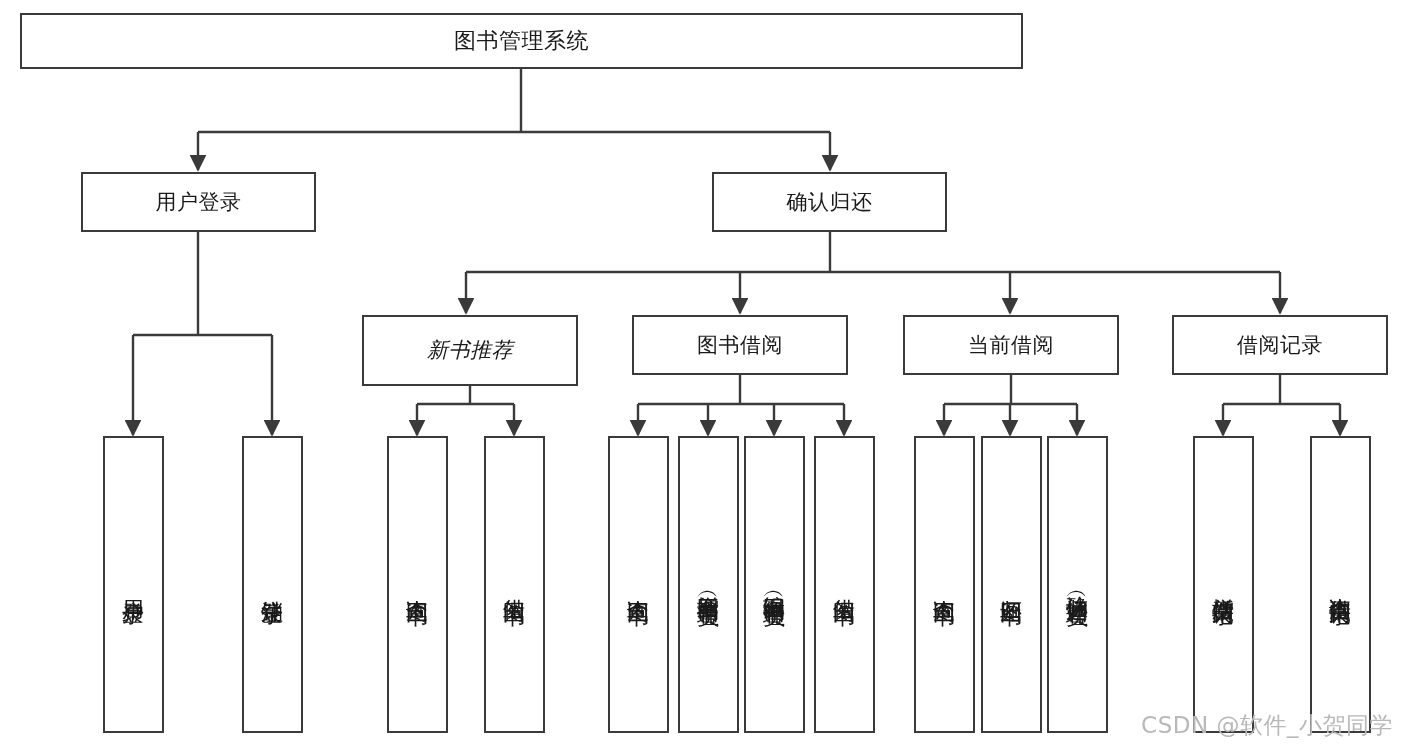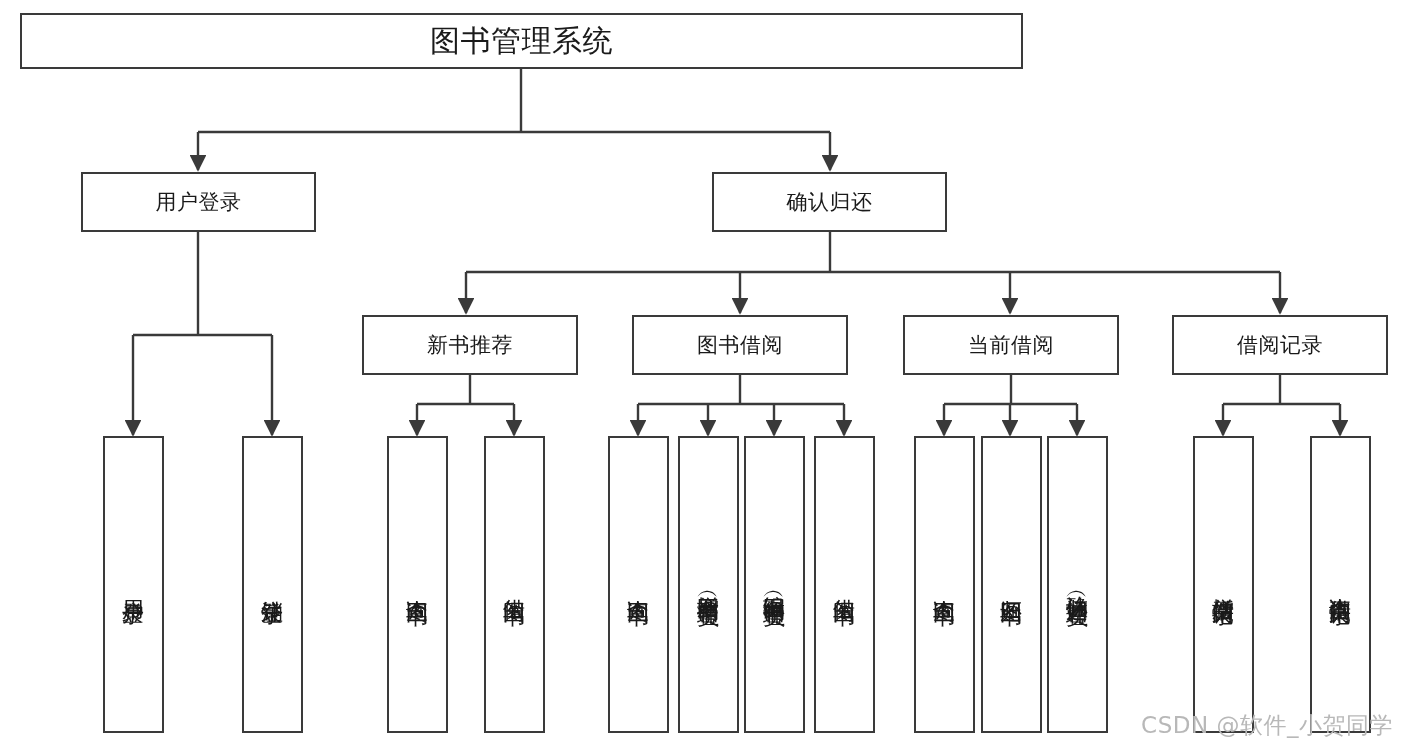--- a/index.html
+++ b/index.html
@@ -47,21 +47,21 @@
     writing-mode: horizontal-tb;
     font-size: 21px;
   }
   .node.vert .label {
     writing-mode: vertical-rl;
     text-orientation: upright;
     font-size: 22px;
     letter-spacing: 1.5px;
     line-height: 1.05;
   }
-  .node.root .label { font-size: 30px; }
+  .node.root .label { font-size: 22px; }
   .watermark {
     position: absolute;
     right: 12px;
     bottom: 6px;
     font-size: 23px;
     color: #b8b8b8;
     letter-spacing: 0.5px;
     z-index: 9;
     white-space: nowrap;
     font-family: "DejaVu Sans", "Liberation Sans", sans-serif;
@@ -126,21 +126,21 @@
     <span class="label">图书管理系统</span>
   </div>
 
   <div class="node horiz" style="left:81px; top:172px; width:235px; height:60px;">
     <span class="label">用户登录</span>
   </div>
   <div class="node horiz" style="left:712px; top:172px; width:235px; height:60px;">
     <span class="label">确认归还</span>
   </div>
 
-  <div class="node horiz" style="left:362px; top:315px; width:216px; height:60px;">
+  <div class="node horiz" style="left:362px; top:315px; width:216px; height:71px;font-style:italic;">
     <span class="label">新书推荐</span>
   </div>
   <div class="node horiz" style="left:903px; top:315px; width:216px; height:60px;">
     <span class="label">当前借阅</span>
   </div>
   <div class="node horiz" style="left:632px; top:315px; width:216px; height:60px;">
     <span class="label">图书借阅</span>
   </div>
   <div class="node horiz" style="left:1172px; top:315px; width:216px; height:60px;">
     <span class="label">借阅记录</span>

